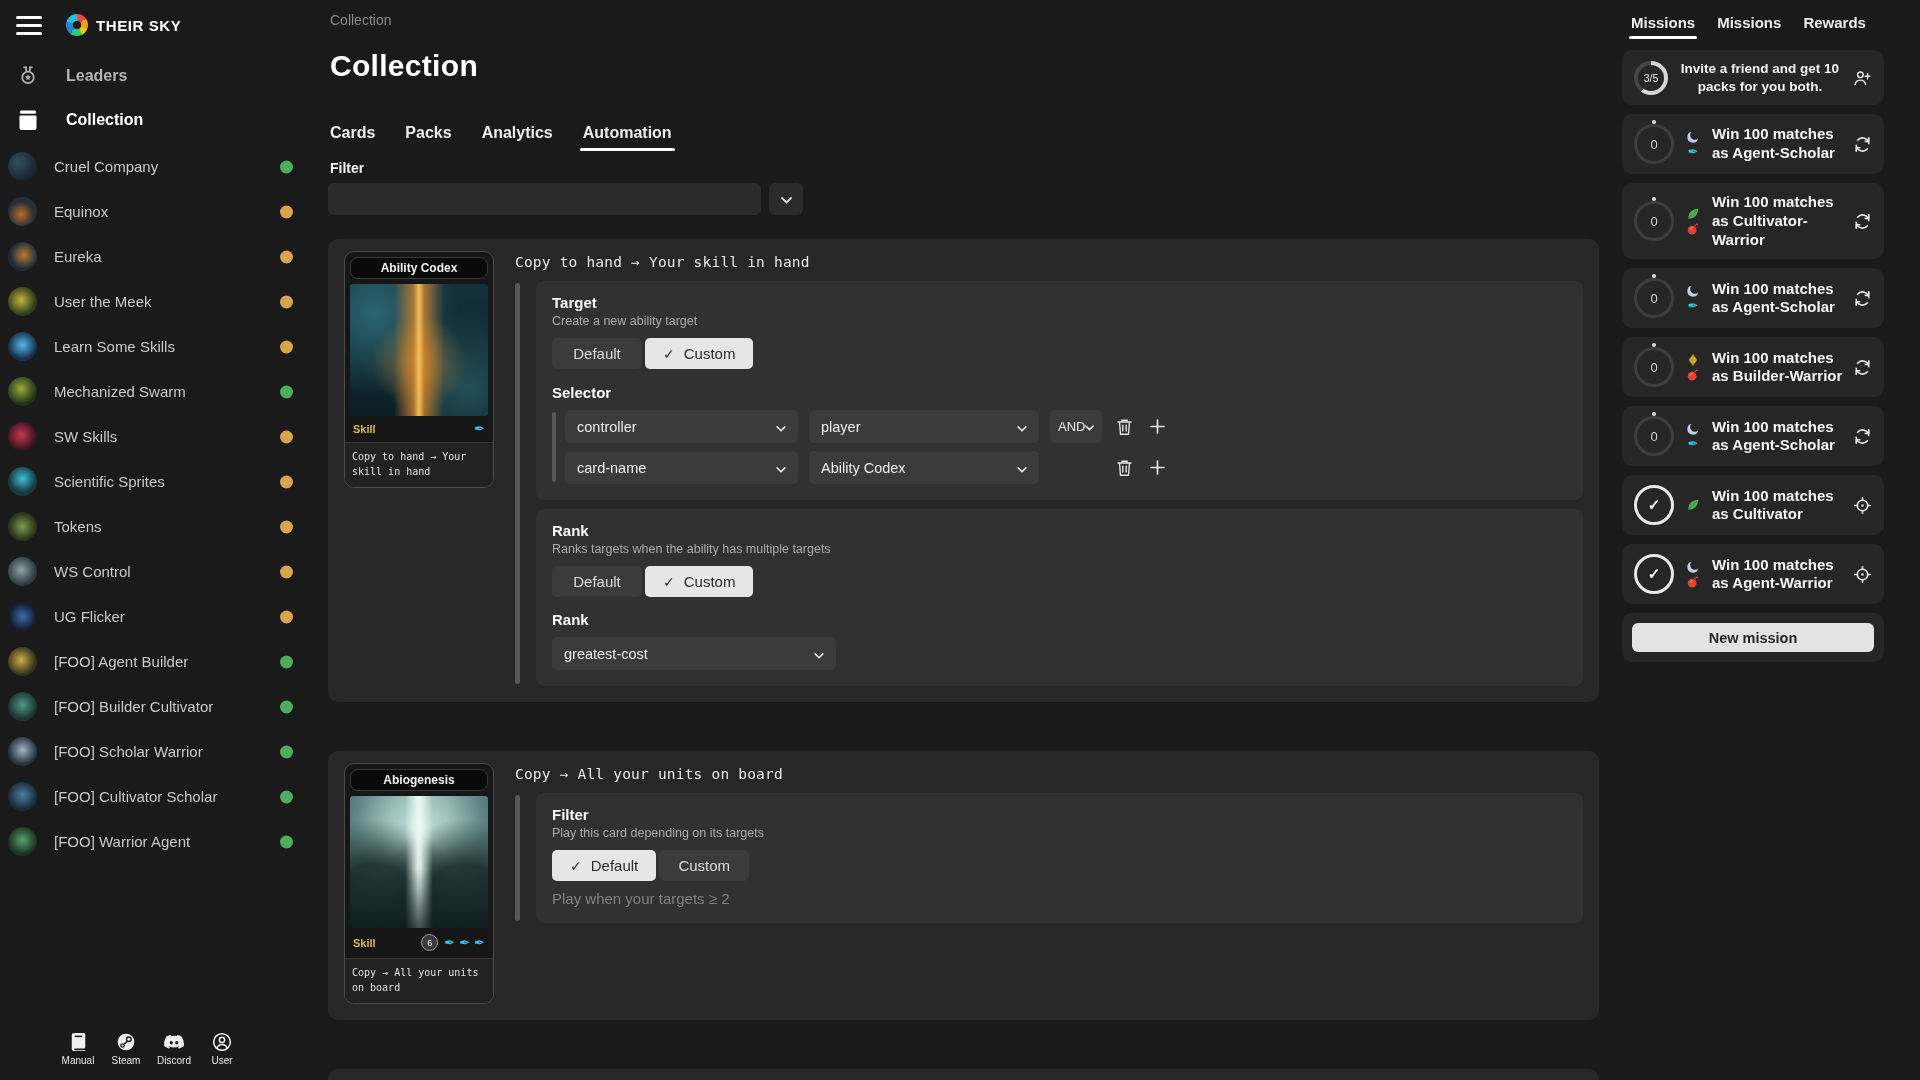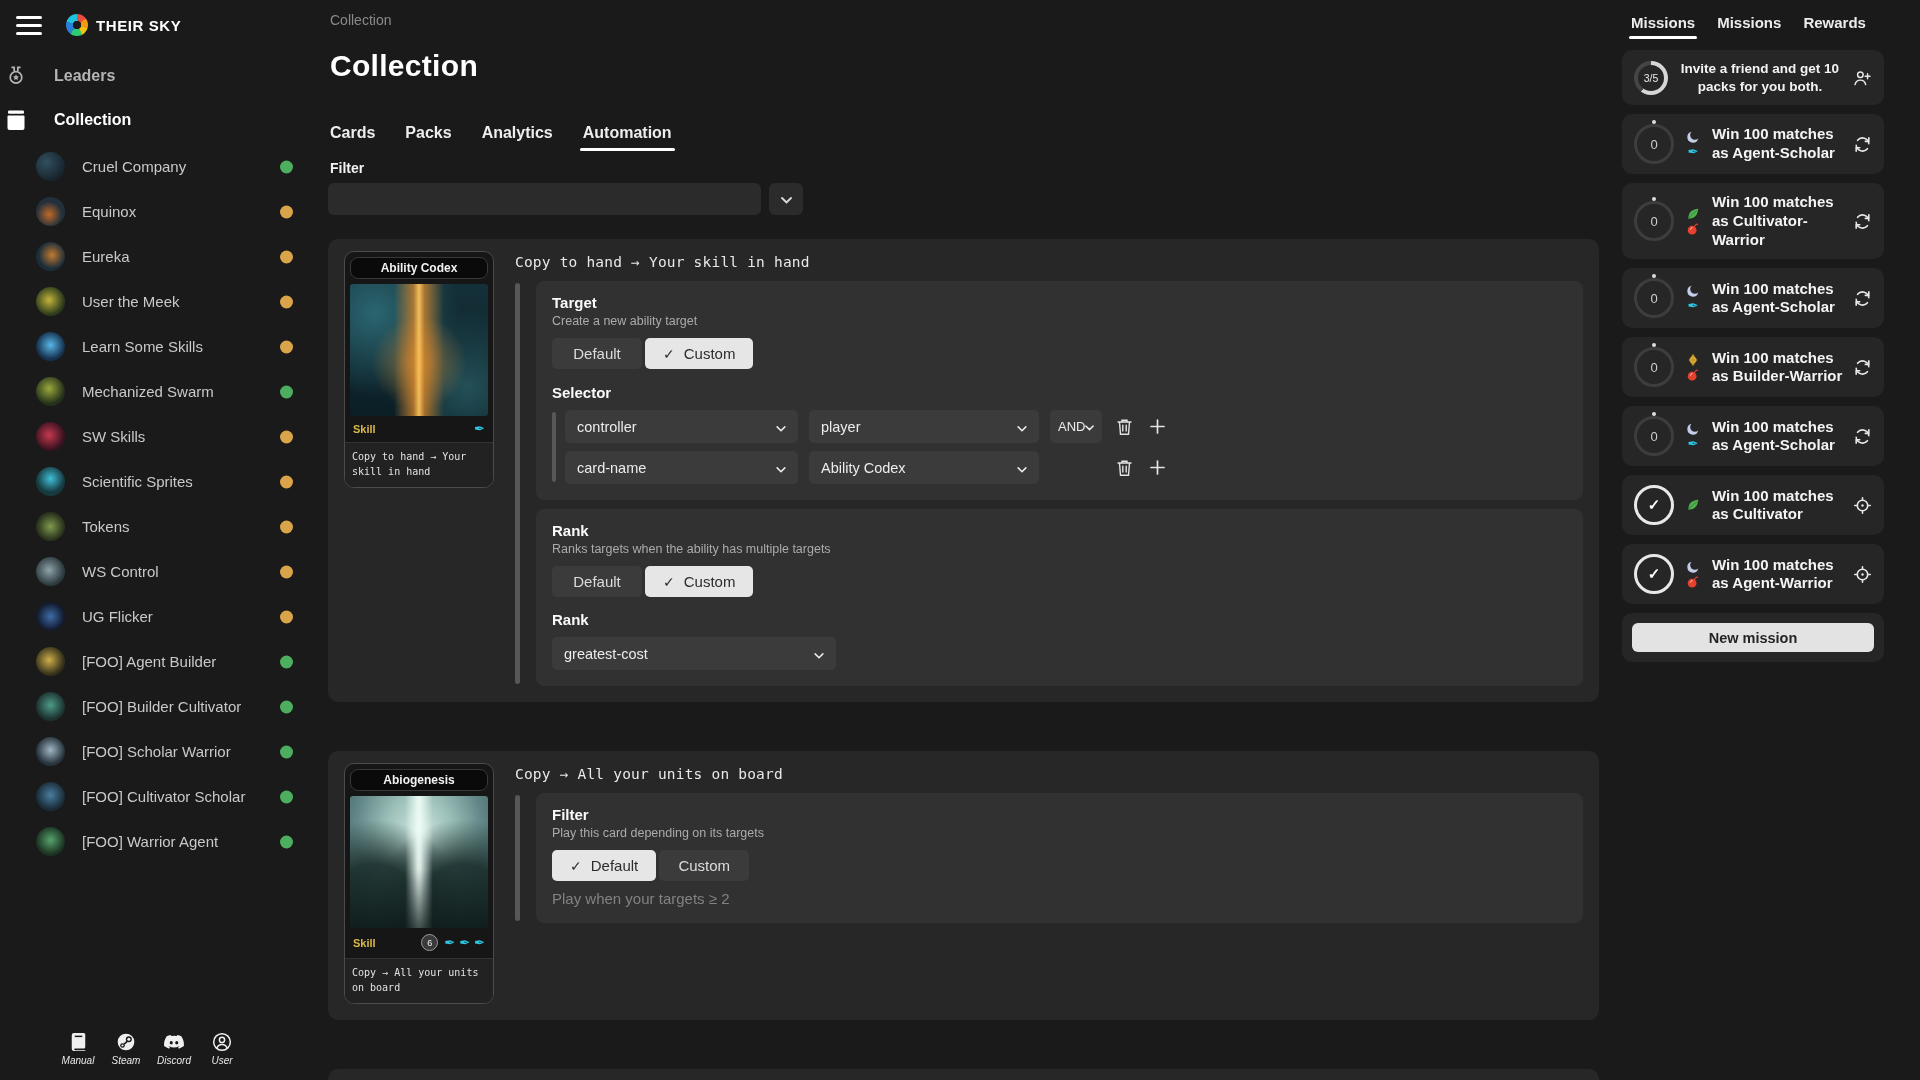--- a/index.html
+++ b/index.html
@@ -14,26 +14,26 @@
   .sb-head{display:flex;align-items:center;gap:24px;padding:14px 16px 6px;}
   .hamburger{width:26px;display:flex;flex-direction:column;gap:5px;cursor:pointer;}
   .hamburger span{height:3px;background:#fff;border-radius:2px;}
   .logo{display:flex;align-items:center;gap:8px;}
   .logo-swirl{width:22px;height:22px;border-radius:50%;flex:none;
     background:
       radial-gradient(circle at 50% 50%, #1a1a1a 0 4px, transparent 4.5px),
       conic-gradient(#e74c3c 0 55deg,#f39c12 55deg 110deg,#f1c40f 110deg 150deg,#2ecc71 150deg 215deg,#2980d9 215deg 290deg,#1fc3de 290deg 360deg);}
   .logo-text{font-weight:bold;font-size:15px;letter-spacing:.6px;color:#fff;}
   .nav{margin-top:12px;}
-  .nav-item{display:flex;align-items:center;gap:26px;padding:11px 4px;color:#b5b5b5;font-size:16px;font-weight:600;cursor:pointer;}
+  .nav-item{display:flex;align-items:center;gap:26px;padding:11px 16px;color:#b5b5b5;font-size:16px;font-weight:600;cursor:pointer;}
   .nav-item .nico{width:24px;display:flex;justify-content:center;color:#b5b5b5;}
   .nav-item.active{color:#fff;}
   .nav-item.active .nico{color:#fff;}
   .decks{margin-top:2px;}
-  .deck-item{display:flex;align-items:center;padding:8px 8px;position:relative;cursor:pointer;margin-left:28px;}
+  .deck-item{display:flex;align-items:center;padding:8px 8px;position:relative;cursor:pointer;}
   .avatar{width:29px;height:29px;border-radius:50%;margin-right:17px;flex:none;}
   .deck-name{font-size:15px;color:#c9c9c9;}
   .deck-dot{position:absolute;right:35px;top:50%;transform:translateY(-50%);width:13px;height:13px;border-radius:50%;}
   .dot-g{background:#4cae5e;}
   .dot-y{background:#d9a44a;}
   .av1{background:radial-gradient(circle at 35% 35%, #31505e, #17242e 70%),#17242e;}
   .av2{background:radial-gradient(circle at 45% 60%, #c06a28, #232f3b 55%);}
   .av3{background:radial-gradient(circle at 55% 45%, #c07a30, #1c2d3a 60%);}
   .av4{background:radial-gradient(circle at 45% 45%, #c3b43a, #2c3b1c 65%);}
   .av5{background:radial-gradient(circle at 50% 45%, #58b7e8, #16314e 65%);}
@@ -41,21 +41,21 @@
   .av7{background:radial-gradient(circle at 45% 45%, #c43a4e, #3a1220 65%);}
   .av8{background:radial-gradient(circle at 50% 40%, #3fc0d8, #163a40 60%);}
   .av9{background:radial-gradient(circle at 50% 50%, #7f9a4e, #2a331c 65%);}
   .av10{background:radial-gradient(circle at 50% 50%, #3e6ca8, #131c30 65%);}
   .av11{background:radial-gradient(circle at 45% 45%, #8fa3a8, #2c3a3e 65%);}
   .av12{background:radial-gradient(circle at 45% 45%, #cfae4a, #33301a 65%);}
   .av13{background:radial-gradient(circle at 50% 45%, #4e9a8a, #1c3330 65%);}
   .av14{background:radial-gradient(circle at 50% 45%, #4a7ea0, #1a2c38 65%);}
   .av15{background:radial-gradient(circle at 50% 45%, #9fb6c4, #27333c 65%);}
   .av16{background:radial-gradient(circle at 50% 45%, #56a46a, #1c3324 65%);}
-  .sb-foot{position:absolute;bottom:14px;left:58px;display:flex;gap:8px;font-style:italic;}
+  .sb-foot{position:absolute;bottom:14px;left:58px;display:flex;gap:8px;}
   .foot-item{display:flex;flex-direction:column;align-items:center;gap:3px;width:40px;font-size:10px;color:#e8e8e8;cursor:pointer;}
   .foot-item .fico{height:20px;display:flex;align-items:center;color:#f0f0f0;}
   
   .main{position:absolute;left:328px;top:0;width:1282px;}
   .crumb{padding:12px 0 0 2px;color:#8a8a8a;font-size:14px;}
   .page-title{margin:21px 0 0 2px;font-size:30px;font-weight:bold;color:#fff;letter-spacing:.3px;}
   .tabs{display:flex;gap:30px;margin:41px 0 0 2px;}
   .tab{font-size:16px;font-weight:bold;color:#ededed;padding-bottom:9px;position:relative;cursor:pointer;}
   .tab.active::after{content:"";position:absolute;left:-3px;right:-3px;bottom:0;height:3px;background:#fff;border-radius:2px;}
   .filter-label{margin:9px 0 7px 2px;font-weight:bold;font-size:14px;color:#f2f2f2;}

